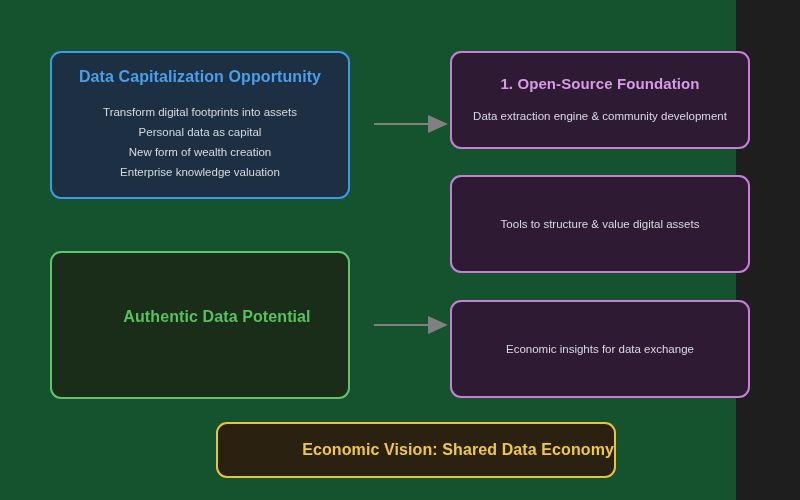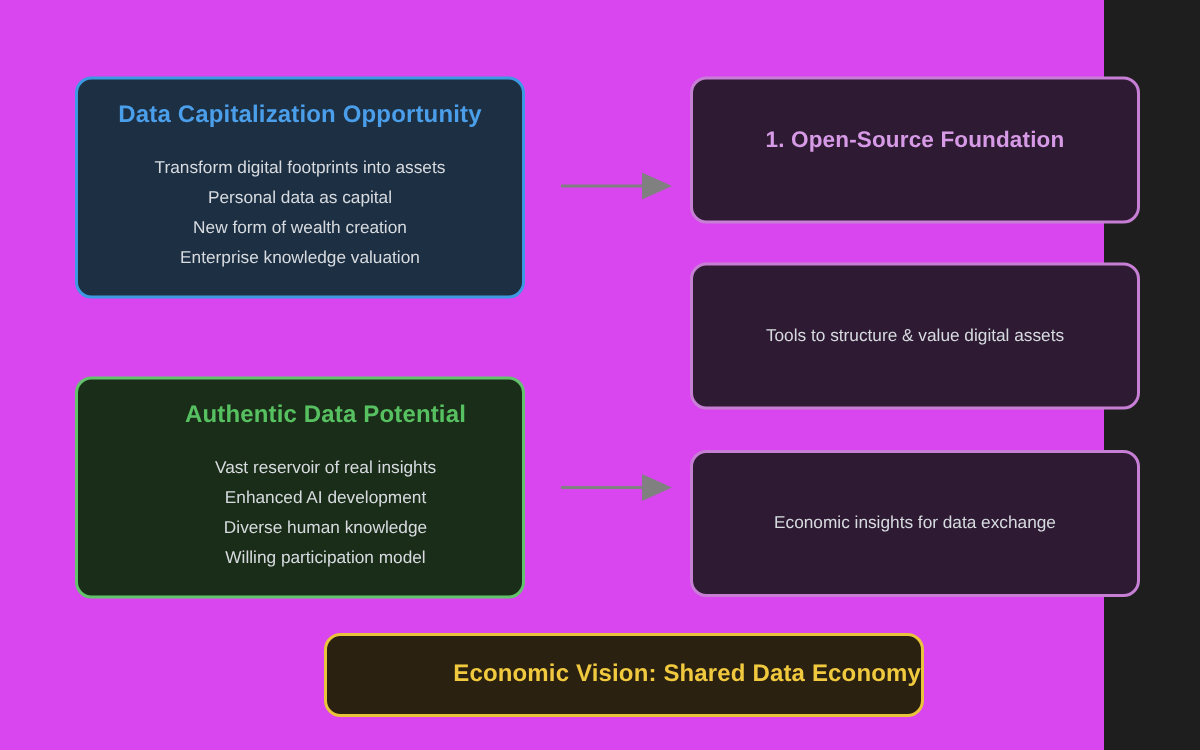--- a/index.html
+++ b/index.html
@@ -11,21 +11,21 @@
     width: 800px;
     height: 500px;
     background: #1e1e1e;
     font-family: "Liberation Sans", sans-serif;
     overflow: hidden;
   }
   #canvas {
     position: relative;
     width: 736px;
     height: 500px;
-    background: #d946ef;
+    background: #14532d;
   }
   .node {
     position: absolute;
     box-sizing: border-box;
     border-radius: 11px;
     border-style: solid;
     border-width: 2px;
     display: flex;
     flex-direction: column;
     align-items: center;
@@ -75,21 +75,21 @@
     padding-left: 34px;
   }
   #node-authentic .node-title {
     color: #57c161;
     font-size: 16px;
     margin-bottom: 16px;
   }
 
   
   .node-pillar {
-    left: 460px;
+    left: 450px;
     width: 300px;
     background: #2e1b33;
     border-color: #c77fd6;
   }
   .node-pillar .node-title {
     color: #d79ae6;
     font-size: 15px;
     margin-bottom: 14px;
   }
   #node-pillar-1 { top: 51px;  height: 98px; }
@@ -128,30 +128,27 @@
     <div class="node-lines">
       <div class="node-line">Transform digital footprints into assets</div>
       <div class="node-line">Personal data as capital</div>
       <div class="node-line">New form of wealth creation</div>
       <div class="node-line">Enterprise knowledge valuation</div>
     </div>
   </div>
 
   <div class="node" id="node-authentic">
     <div class="node-title">Authentic Data Potential</div>
-    <div class="node-lines">
-      <div class="node-line">Vast reservoir of real insights</div>
-      <div class="node-line">Enhanced AI development</div>
-      <div class="node-line">Diverse human knowledge</div>
-      <div class="node-line">Willing participation model</div>
-    </div>
   </div>
 
   <div class="node node-pillar" id="node-pillar-1">
     <div class="node-title">1. Open-Source Foundation</div>
+    <div class="node-lines">
+      <div class="node-line">Data extraction engine &amp; community development</div>
+    </div>
   </div>
 
   <div class="node node-pillar" id="node-pillar-2">
     <div class="node-lines">
       <div class="node-line">Tools to structure &amp; value digital assets</div>
     </div>
   </div>
 
   <div class="node node-pillar" id="node-pillar-3">
     <div class="node-lines">

